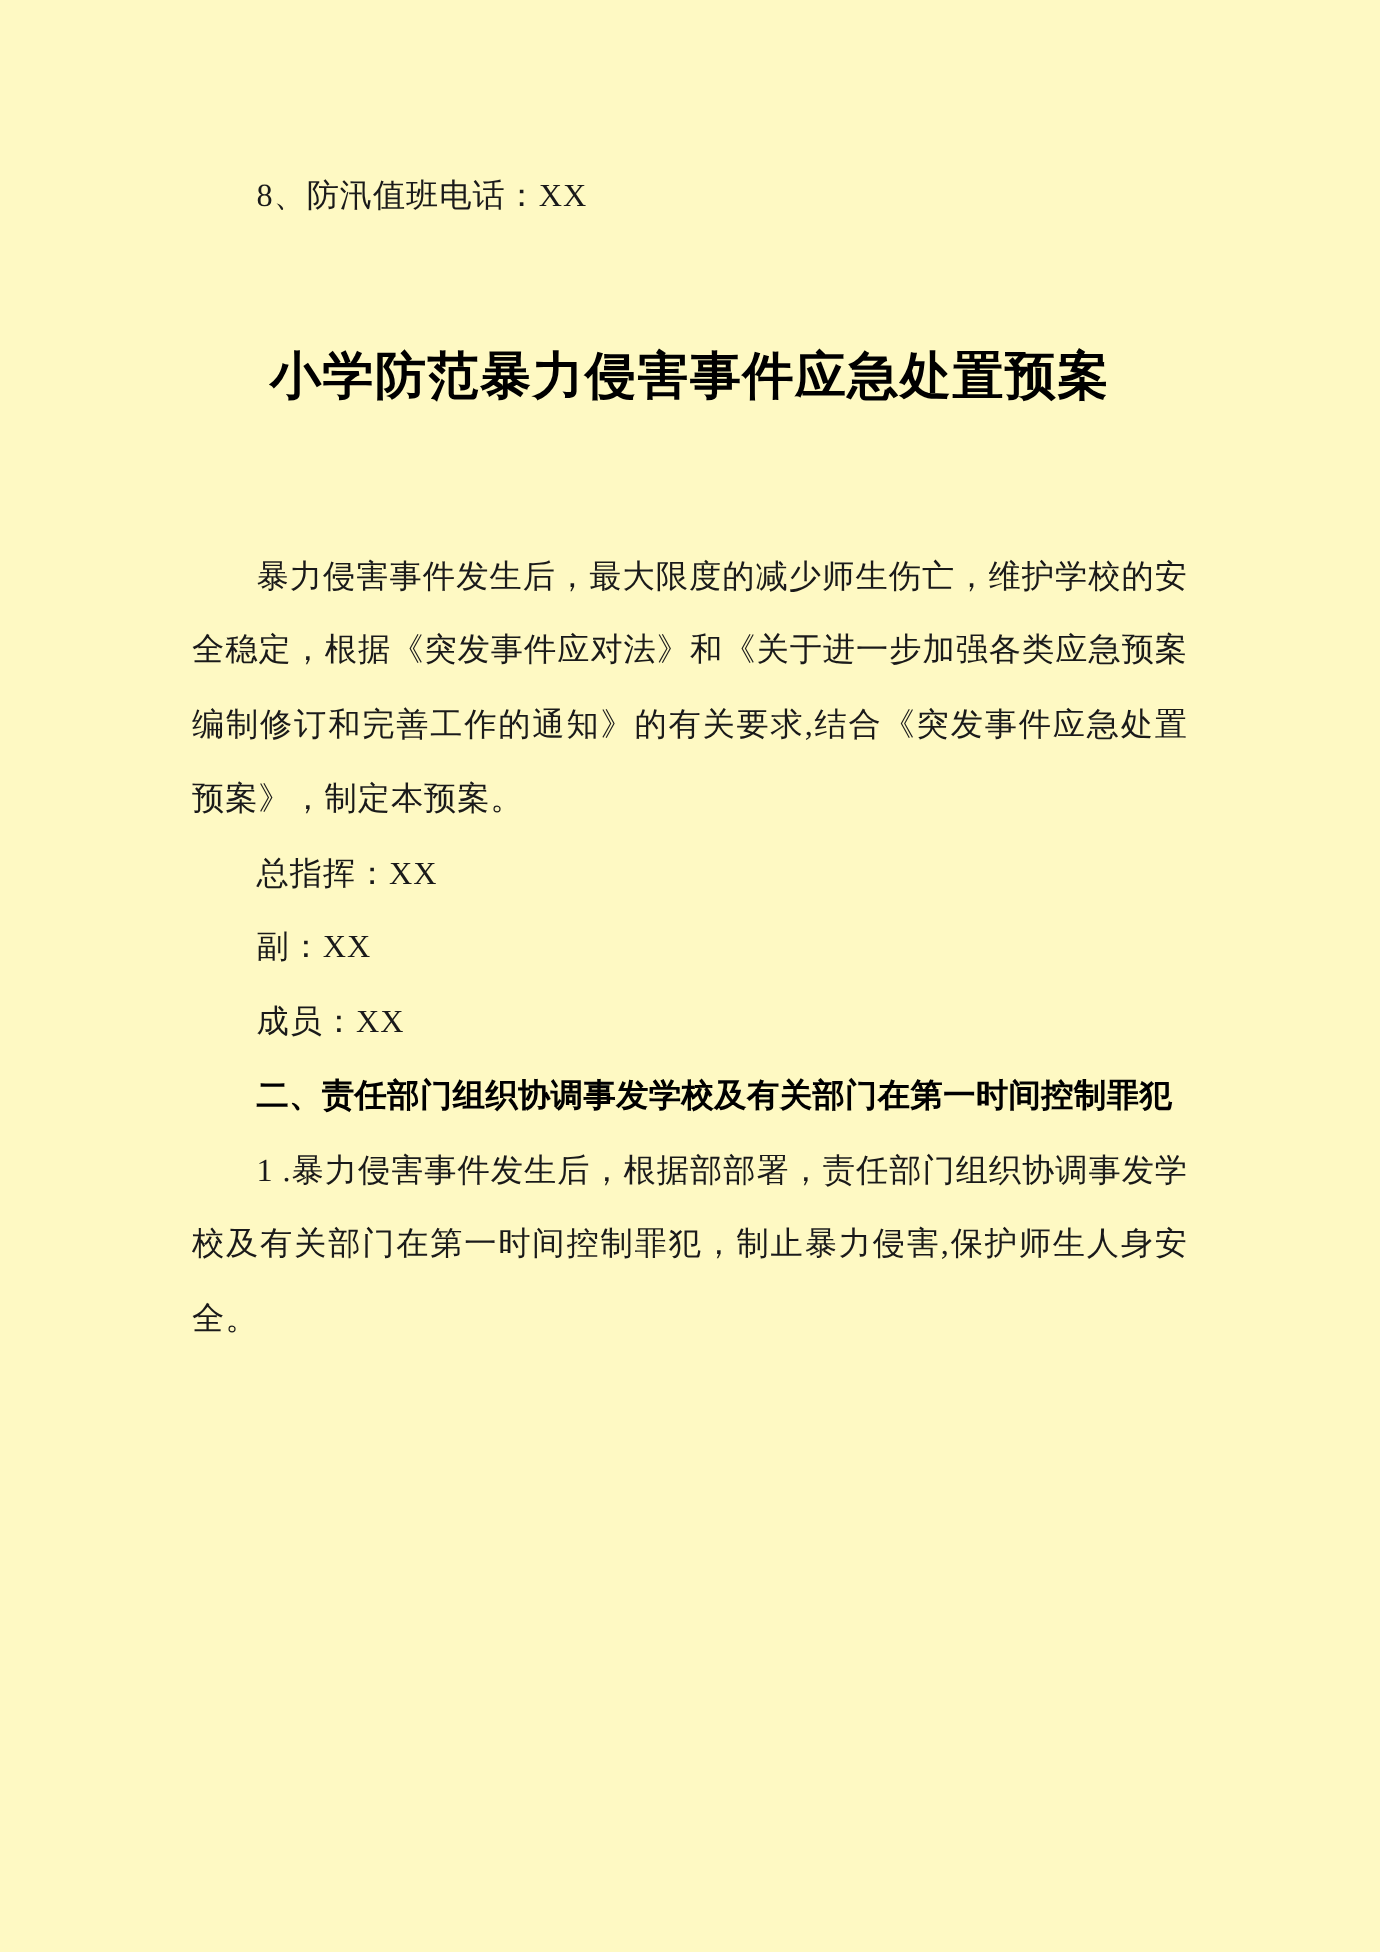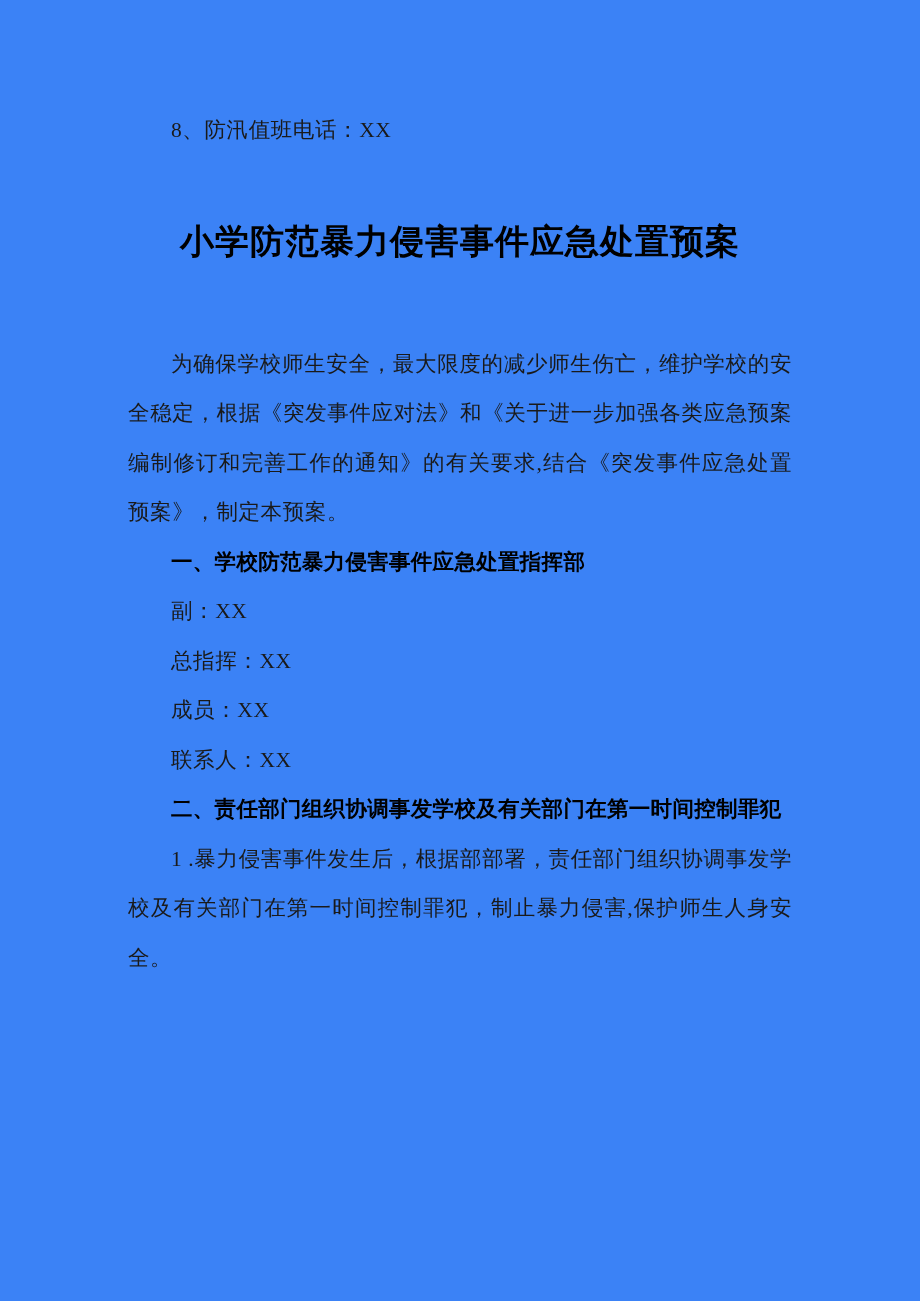--- a/index.html
+++ b/index.html
@@ -4,21 +4,21 @@
 <style>
   html, body {
     margin: 0;
     padding: 0;
     background: #ffffff;
   }
   .page {
     position: relative;
     width: 920px;
     height: 1301px;
-    background: #3b82f6;
+    background: #fef9c3;
     margin: 0 auto;
     overflow: hidden;
     box-sizing: border-box;
   }
   .content {
     position: absolute;
     left: 128px;
     top: 0;
     width: 664px;
   }
@@ -50,21 +50,21 @@
     text-align: justify;
     word-break: break-all;
   }
   
   .doc-title {
     font-family: "Liberation Sans", "DejaVu Sans", sans-serif;
     font-size: 34px;
     font-weight: bold;
     color: #000000;
     letter-spacing: 1px;
-    margin: 4px;
+    margin: 14px;
     text-align: center;
     line-height: 46px;
     white-space: nowrap;
   }
   .spacer-top { height: 106px; }
   .spacer-title-before { height: 58px; }
   .spacer-title-after { height: 72px; }
 </style>
 </head>
 <body>
@@ -75,32 +75,30 @@
     <div class="spacer-top"></div>
 
     <p class="para indent">8、防汛值班电话：XX</p>
 
     <div class="spacer-title-before"></div>
 
     <h1 class="doc-title">小学防范暴力侵害事件应急处置预案</h1>
 
     <div class="spacer-title-after"></div>
 
-    <p class="para indent">为确保学校师生安全，最大限度的减少师生伤亡，维护学校的安全稳定，根据《突发事件应对法》和《关于进一步加强各类应急预案编制修订和完善工作的通知》的有关要求,结合《突发事件应急处置预案》，制定本预案。</p>
+    <p class="para indent">暴力侵害事件发生后，最大限度的减少师生伤亡，维护学校的安全稳定，根据《突发事件应对法》和《关于进一步加强各类应急预案编制修订和完善工作的通知》的有关要求,结合《突发事件应急处置预案》，制定本预案。</p>
 
-    <h2 class="heading">一、学校防范暴力侵害事件应急处置指挥部</h2>
+
+    <p class="para indent">总指挥：XX</p>
 
     <p class="para indent">副：XX</p>
-
-    <p class="para indent">总指挥：XX</p>
 
     <p class="para indent">成员：XX</p>
 
 
-    <p class="para indent">联系人：XX</p>
 
 
     <h2 class="heading">二、责任部门组织协调事发学校及有关部门在第一时间控制罪犯</h2>
 
     <p class="para indent">1 .暴力侵害事件发生后，根据部部署，责任部门组织协调事发学校及有关部门在第一时间控制罪犯，制止暴力侵害,保护师生人身安全。</p>
 
 
   </div>
 </div>
 

